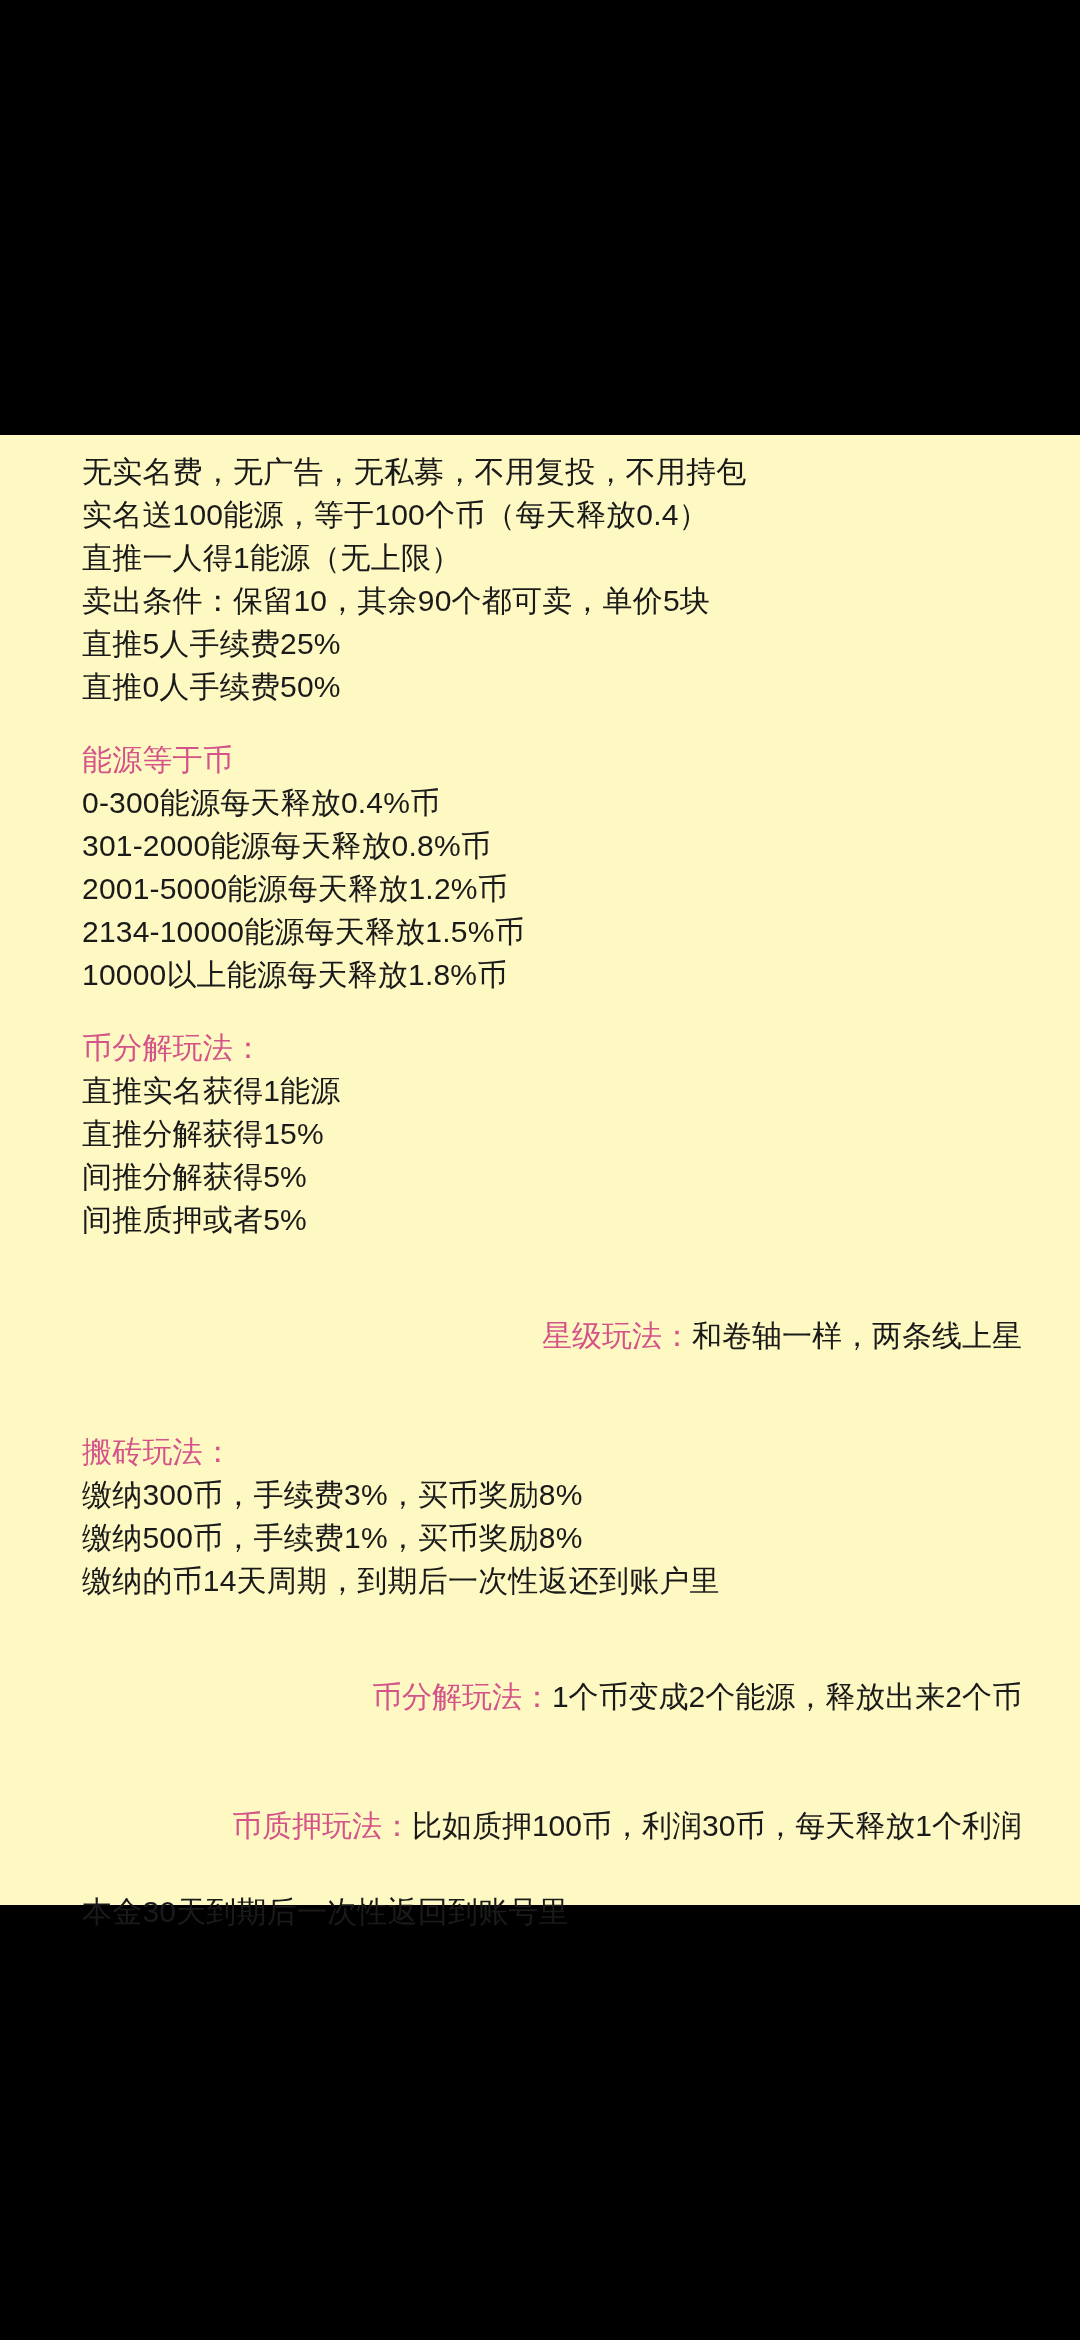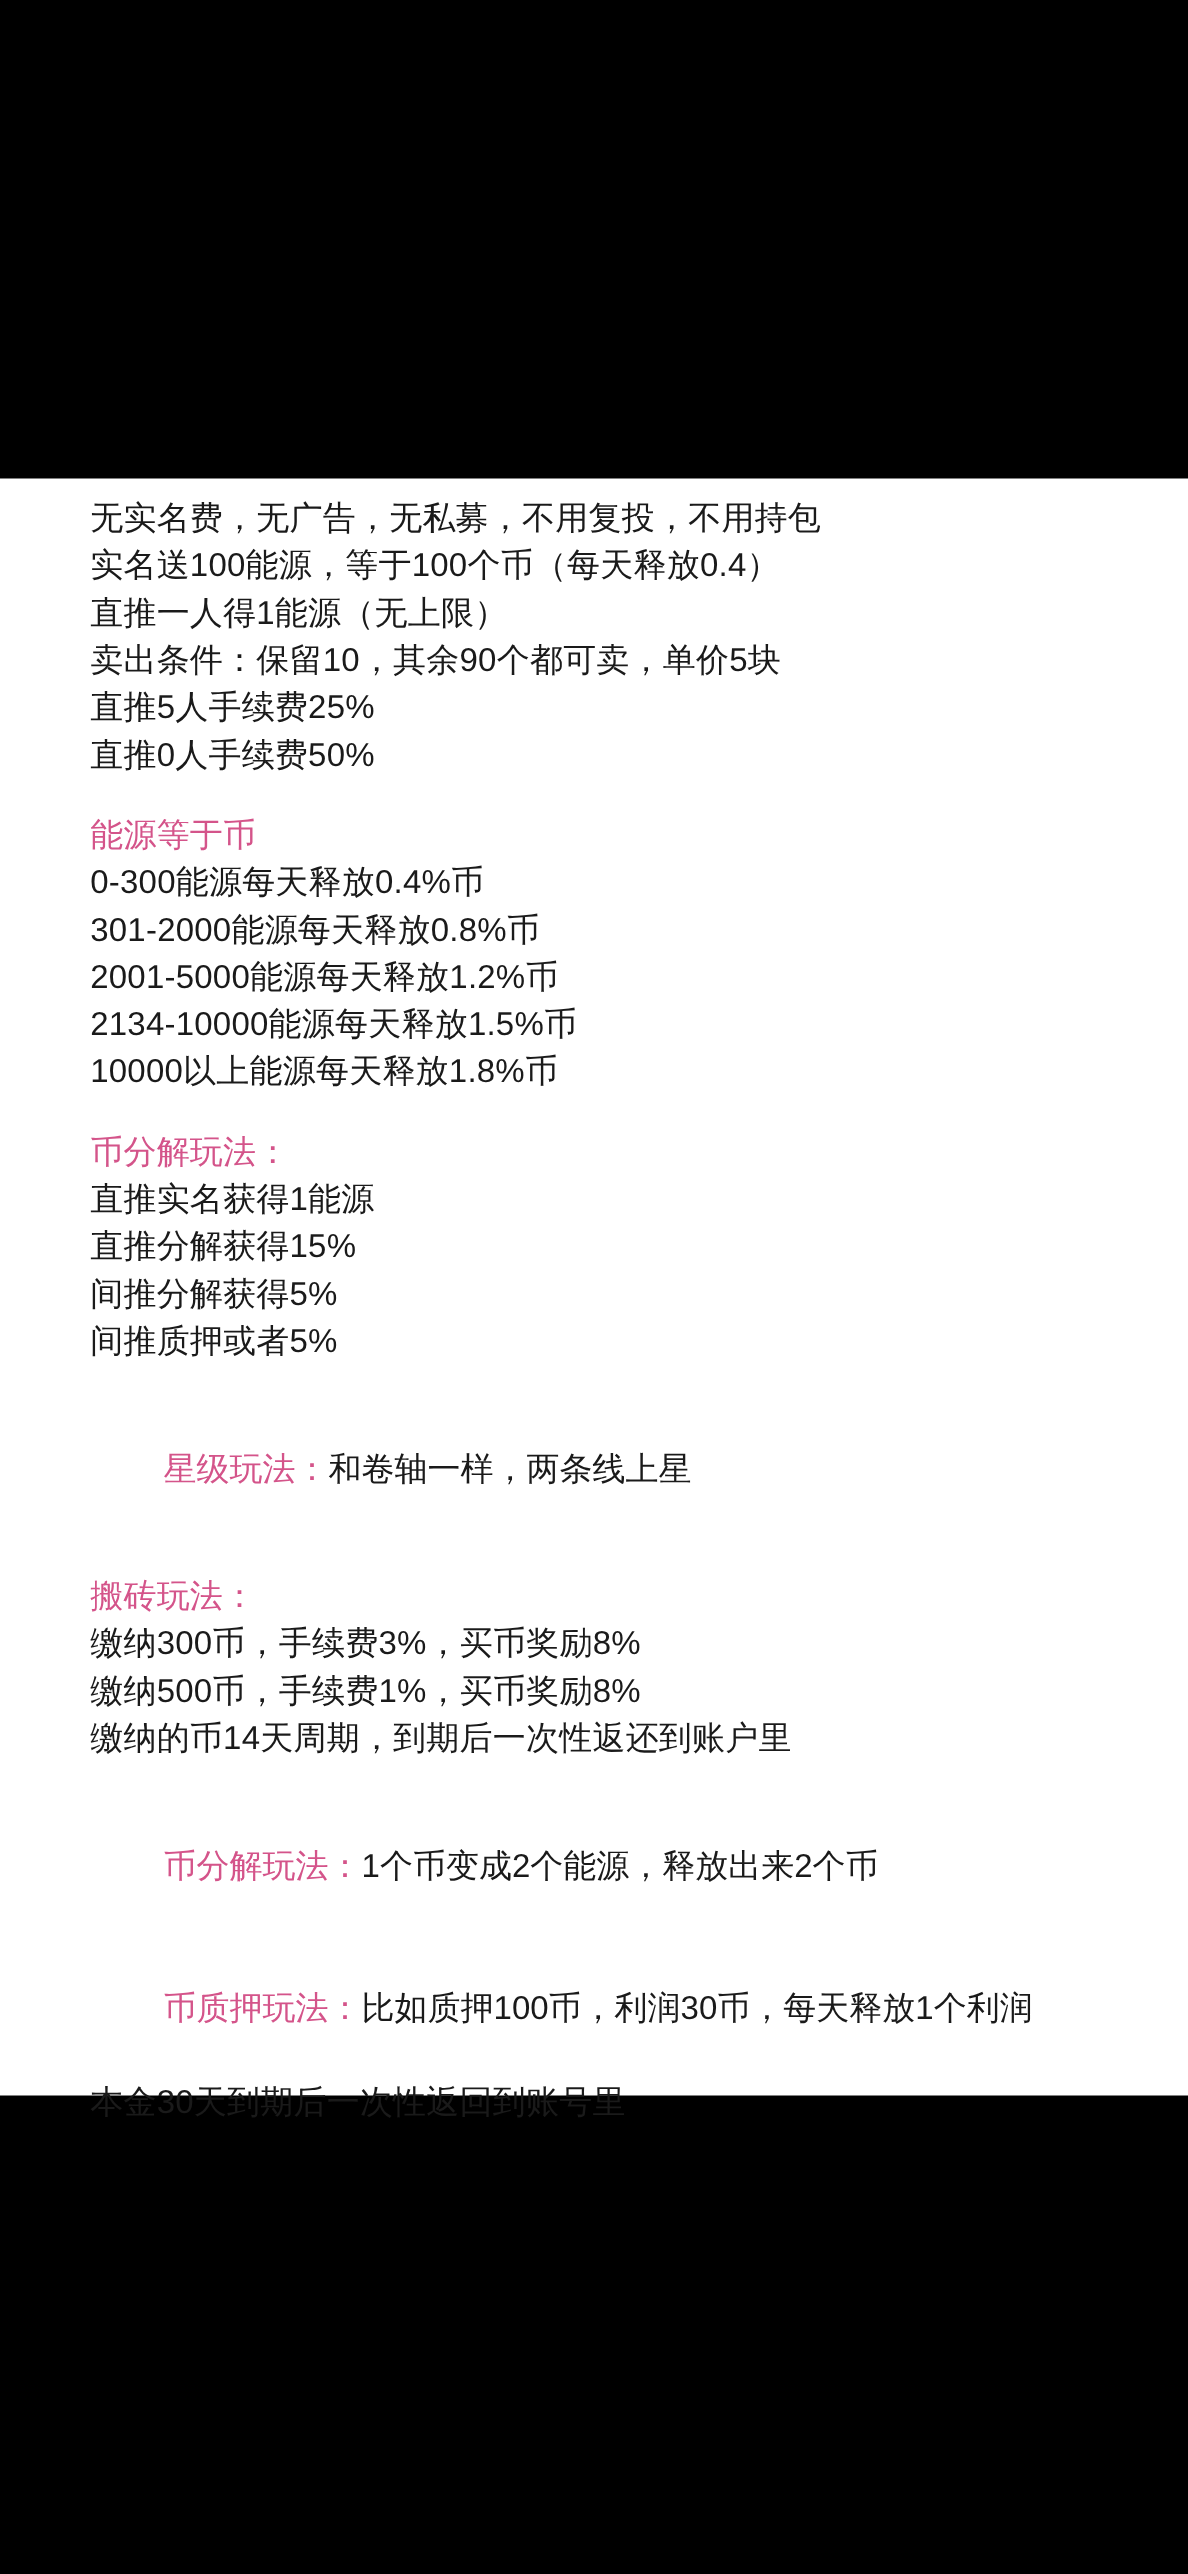--- a/index.html
+++ b/index.html
@@ -18,21 +18,21 @@
     width: 1080px;
     height: 2340px;
     background: #000000;
   }
   .sheet {
     position: absolute;
     left: 0;
     top: 435px;
     width: 1080px;
     height: 1470px;
-    background: #ffffff;
+    background: #fef9c3;
     box-sizing: border-box;
     padding: 0;
   }
   .content {
     position: absolute;
     left: 82px;
     top: 15px;
     width: 940px;
   }
   .line {
@@ -46,20 +46,21 @@
     color: #d4548a;
     font-size: 30px;
     line-height: 43px;
     white-space: pre;
     letter-spacing: 0.2px;
   }
   .inline-row {
     white-space: pre;
     line-height: 43px;
     font-size: 30px;
+    text-align: right;
   }
   .inline-row .h {
     color: #d4548a;
   }
   .inline-row .t {
     color: #1a1a1a;
   }
   .gap {
     height: 30px;
   }

